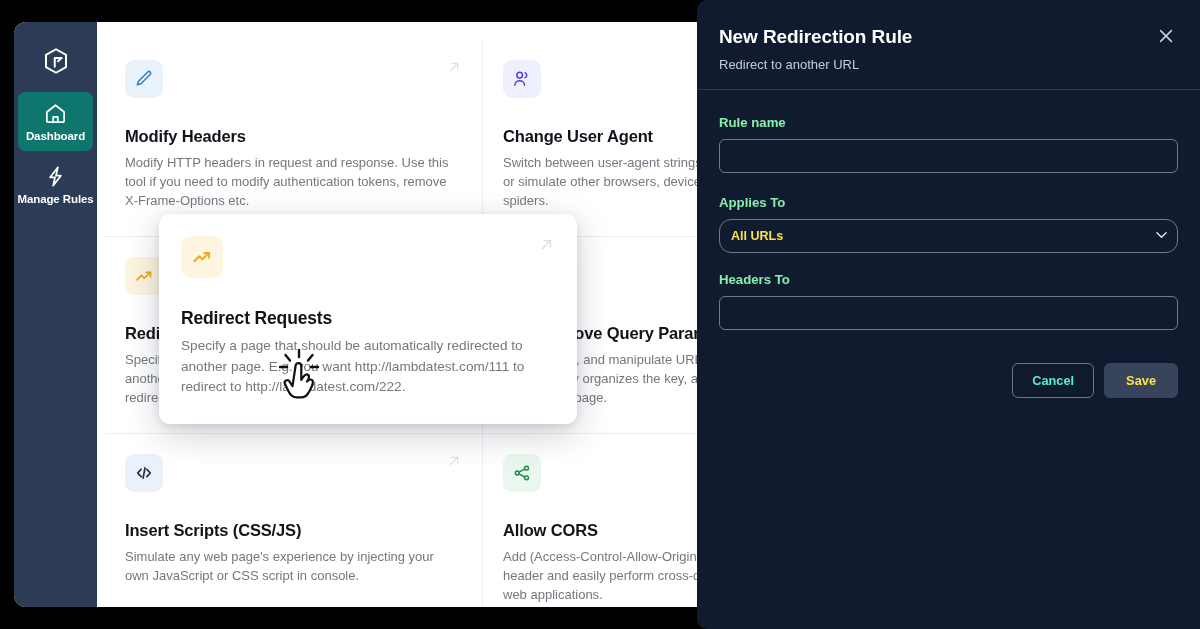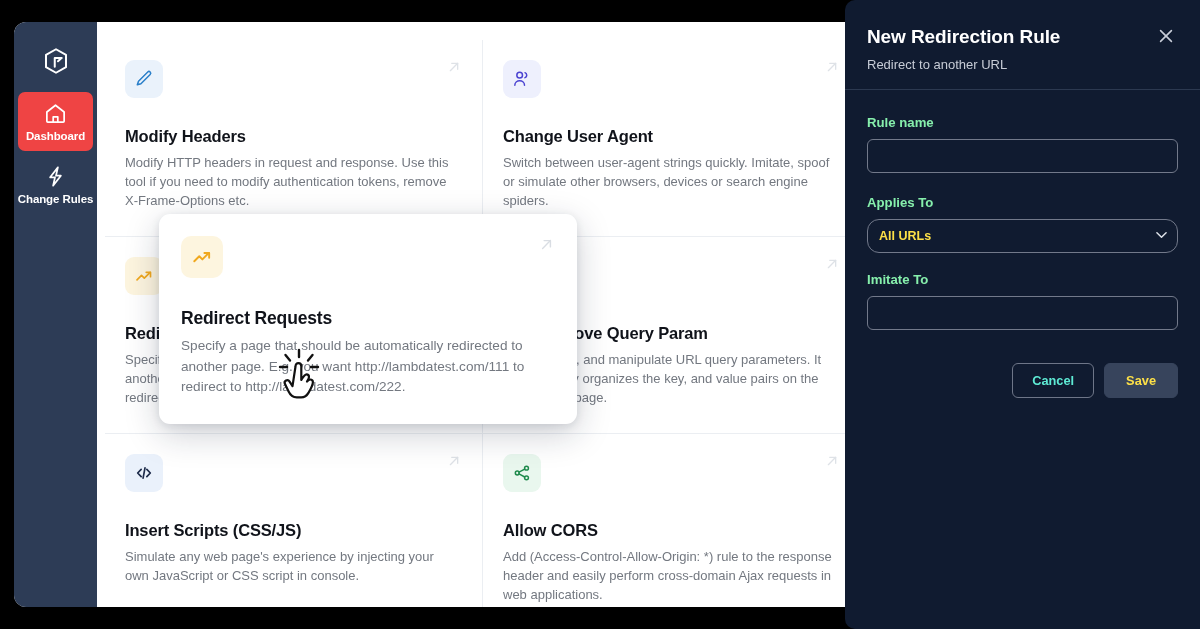--- a/index.html
+++ b/index.html
@@ -45,21 +45,21 @@
     width: 75px;
     margin-bottom: 4px;
     padding: 10px 0 9px 0;
     border-radius: 7px;
     display: flex;
     flex-direction: column;
     align-items: center;
     gap: 5px;
     cursor: pointer;
   }
-  .nav-item.active { background: #ef4444; align-items: center; }
+  .nav-item.active { background: #0f766e; align-items: center; }
   .nav-label {
     font-size: 11.5px;
     color: #ffffff;
     font-weight: 600;
     letter-spacing: -0.1px;
     white-space: nowrap;
   }
   .nav-icon { width: 23px; height: 23px; display:block; }
 
   
@@ -131,21 +131,21 @@
     left: 270px; top: 348px;
     width: 64px; height: 60px;
     z-index: 40;
     pointer-events: none;
   }
 
   
   .right-panel {
     position: absolute;
     right: 0px; top: 0px;
-    width: 355px; height: 629px;
+    width: 503px; height: 629px;
     background: #101b30;
     border-radius: 10px 0 0 10px;
     z-index: 30;
     overflow: hidden;
   }
   .rp-header {
     padding: 26px 26px 17px 22px;
     border-bottom: 1px solid #2c3950;
     position: relative;
   }
@@ -258,21 +258,21 @@
           <path d="M3 10.4 12 3.4l9 7V20a1 1 0 0 1-1 1H4a1 1 0 0 1-1-1z"></path>
           <path d="M9.6 21v-5.4h4.8V21"></path>
         </svg>
         <span class="nav-label">Dashboard</span>
       </div>
 
       <div class="nav-item">
         <svg class="nav-icon" viewBox="0 0 24 24" fill="none" stroke="#ffffff" stroke-width="1.8" stroke-linecap="round" stroke-linejoin="round">
           <path d="M14.5 2.5 6.4 12.8h5.1l-2 8.7 8.1-10.3h-5.1z"></path>
         </svg>
-        <span class="nav-label">Change Rules</span>
+        <span class="nav-label">Manage Rules</span>
       </div>
 
     </nav>
 
     <main class="content">
       <div class="card-grid">
 
         <div class="card">
           <div class="card-ico" style="background:#eaf2fb">
             <svg width="20" height="20" viewBox="0 0 24 24" fill="none" stroke="#2a7fc9" stroke-width="1.8" stroke-linecap="round" stroke-linejoin="round">
@@ -426,21 +426,21 @@
       <input class="field-input" type="text" placeholder="" style="">
 
       <div class="field-label">Applies To</div>
       <div class="select-wrap">
         <select class="field-select"><option value="All URLs">All URLs</option></select>
         <svg class="select-chev" viewBox="0 0 12 8" fill="none" stroke="#dfe3ea" stroke-width="1.6" stroke-linecap="round" stroke-linejoin="round">
           <path d="M1 1.6 6 6.4 11 1.6"></path>
         </svg>
       </div>
 
-      <div class="field-label">Imitate To</div>
+      <div class="field-label">Headers To</div>
       <input class="field-input" type="text" placeholder="" style="">
 
       <div class="rp-actions">
         <button class="btn btn-cancel">Cancel</button>
         <button class="btn btn-save">Save</button>
       </div>
     </div>
   </aside>
 </div>
 

